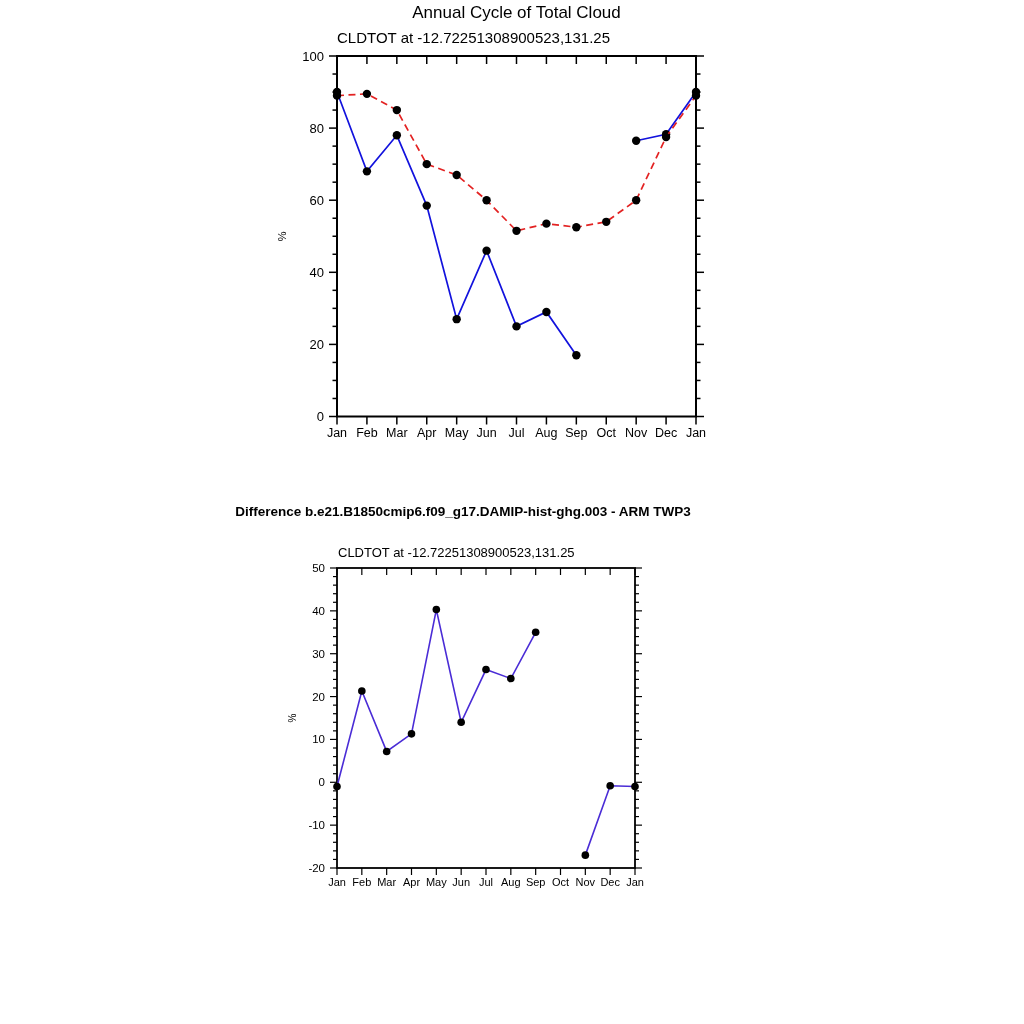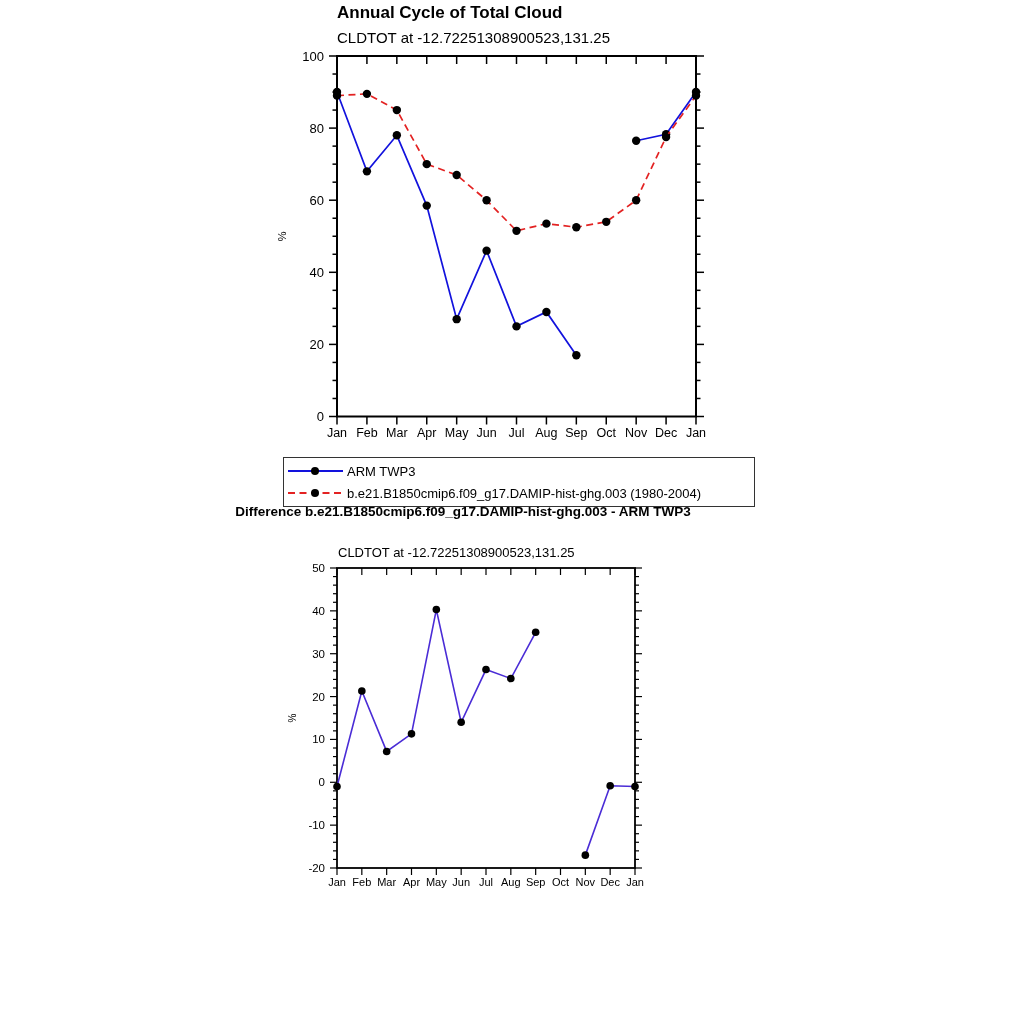--- a/index.html
+++ b/index.html
@@ -1,19 +1,19 @@
 <!DOCTYPE html>
 <html><head>
 <meta charset="utf-8">
 <style>
   html,body{margin:0;padding:0;background:#fff;}
   .page{position:relative;width:1024px;height:1024px;background:#ffffff;overflow:hidden;
         font-family:"Liberation Sans", sans-serif;color:#000;}
   .abs{position:absolute;}
-  .title1{left:337px;top:3px;width:359px;font-size:17px;font-weight:bold;white-space:nowrap;}
+  .title1{left:337px;top:3px;width:359px;text-align:center;font-size:17px;font-weight:normal;white-space:nowrap;}
   .subtitle1{left:337px;top:29px;font-size:15px;white-space:nowrap;}
   .title2{left:232px;top:504px;width:462px;text-align:center;font-size:13.5px;font-weight:bold;white-space:nowrap;}
   .subtitle2{left:338px;top:545px;font-size:13px;white-space:nowrap;}
   #plots{position:absolute;left:0;top:0;}
   svg text{font-family:"Liberation Sans", sans-serif;fill:#000;}
   .legend{left:283px;top:457px;width:472px;height:50px;border:1px solid #333;box-sizing:border-box;
           display:flex;flex-direction:column;justify-content:center;padding:2px 3px;background:#fff;}
   .legend-row{display:flex;align-items:center;height:22px;}
   .legend-label{font-size:13px;margin-left:2px;white-space:nowrap;}
   .legend-sample{flex:0 0 auto;}
@@ -274,33 +274,17 @@
       <circle cx="436.3333333333333" cy="609.5714285714286" r="3.8" fill="#000000"></circle>
       <circle cx="461.1666666666667" cy="722.2857142857142" r="3.8" fill="#000000"></circle>
       <circle cx="486" cy="669.5714285714286" r="3.8" fill="#000000"></circle>
       <circle cx="510.83333333333337" cy="678.5714285714286" r="3.8" fill="#000000"></circle>
       <circle cx="535.6666666666666" cy="632.2857142857142" r="3.8" fill="#000000"></circle>
       <circle cx="585.3333333333334" cy="855.1428571428571" r="3.8" fill="#000000"></circle>
       <circle cx="610.1666666666667" cy="785.7142857142857" r="3.8" fill="#000000"></circle>
       <circle cx="635" cy="786.5714285714286" r="3.8" fill="#000000"></circle>
     </svg>
 
-  <div class="abs legend">
-    <div class="legend-row">
-      <svg class="legend-sample" width="58" height="12">
-          <line x1="1" y1="6" x2="56" y2="6" stroke="#1212dd" stroke-width="2" stroke-dasharray="none"></line>
-          <circle cx="28" cy="6" r="4" fill="#000000"></circle>
-        </svg>
-      <span class="legend-label">ARM TWP3</span>
-    </div>
-    <div class="legend-row">
-      <svg class="legend-sample" width="58" height="12">
-          <line x1="1" y1="6" x2="56" y2="6" stroke="#e32222" stroke-width="2" stroke-dasharray="7 4.5"></line>
-          <circle cx="28" cy="6" r="4" fill="#000000"></circle>
-        </svg>
-      <span class="legend-label">b.e21.B1850cmip6.f09_g17.DAMIP-hist-ghg.003 (1980-2004)</span>
-    </div>
-  </div>
 
   <div class="abs title2">Difference b.e21.B1850cmip6.f09_g17.DAMIP-hist-ghg.003 - ARM TWP3</div>
   <div class="abs subtitle2">CLDTOT at -12.72251308900523,131.25</div>
 
 </div>
 
 </body></html>

